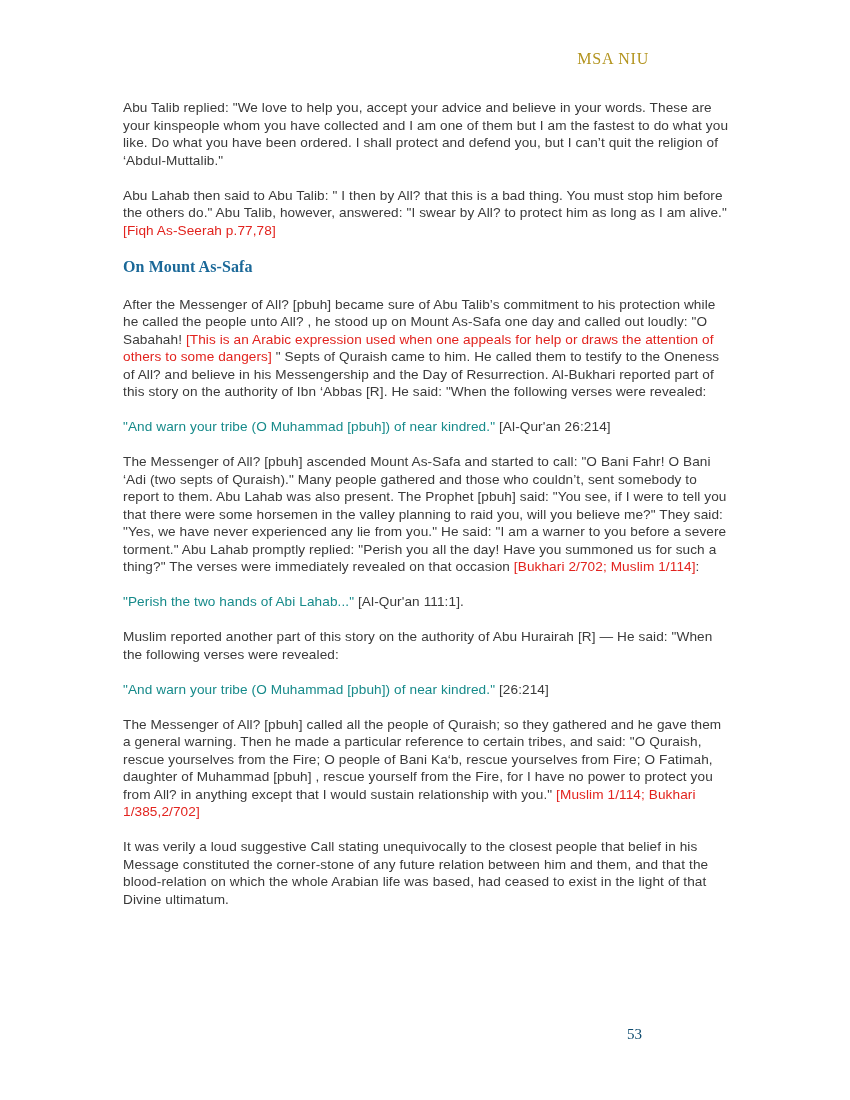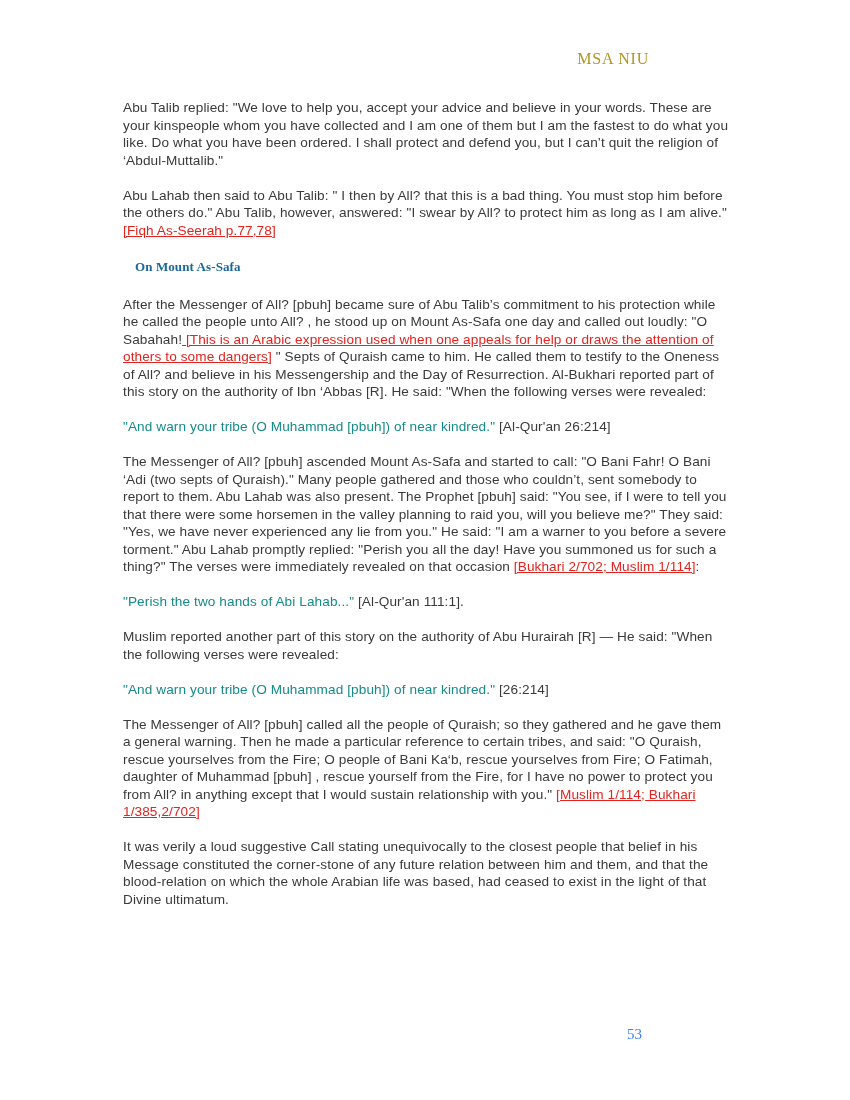--- a/index.html
+++ b/index.html
@@ -34,36 +34,36 @@
     letter-spacing: 0.1px;
     color: var(--body_text, #3a3a3a);
     text-align: left;
   }
   .para {
     margin: 0 0 17.5px 0;
   }
   .heading {
     font-family: "Liberation Serif", serif;
     font-weight: bold;
-    font-size: 13px;
+    font-size: 16px;
     line-height: 19px;
     color: var(--heading_blue, #1a6898);
-    margin: 17px 0 20px 12px;
+    margin: 17px 0 20px 0;
   }
   .seg-normal { color: var(--body_text, #3a3a3a); }
-  .seg-red    { color: var(--citation_red, #e2231e); text-decoration: underline; }
+  .seg-red    { color: var(--citation_red, #e2231e); }
   .seg-teal   { color: var(--quote_teal, #168a8a); }
   .seg-italic { color: var(--body_text, #3a3a3a); }
   .page-number {
     position: absolute;
     top: 1026px;
     right: 116px;
     font-family: "Liberation Serif", serif;
     font-size: 15px;
-    color: #3b82f6;
+    color: #0c4a6e;
     text-align: center;
   }
 </style>
 </head>
 <body>
 
 <div class="page">
 
   <div class="watermark">MSA NIU</div>
 

